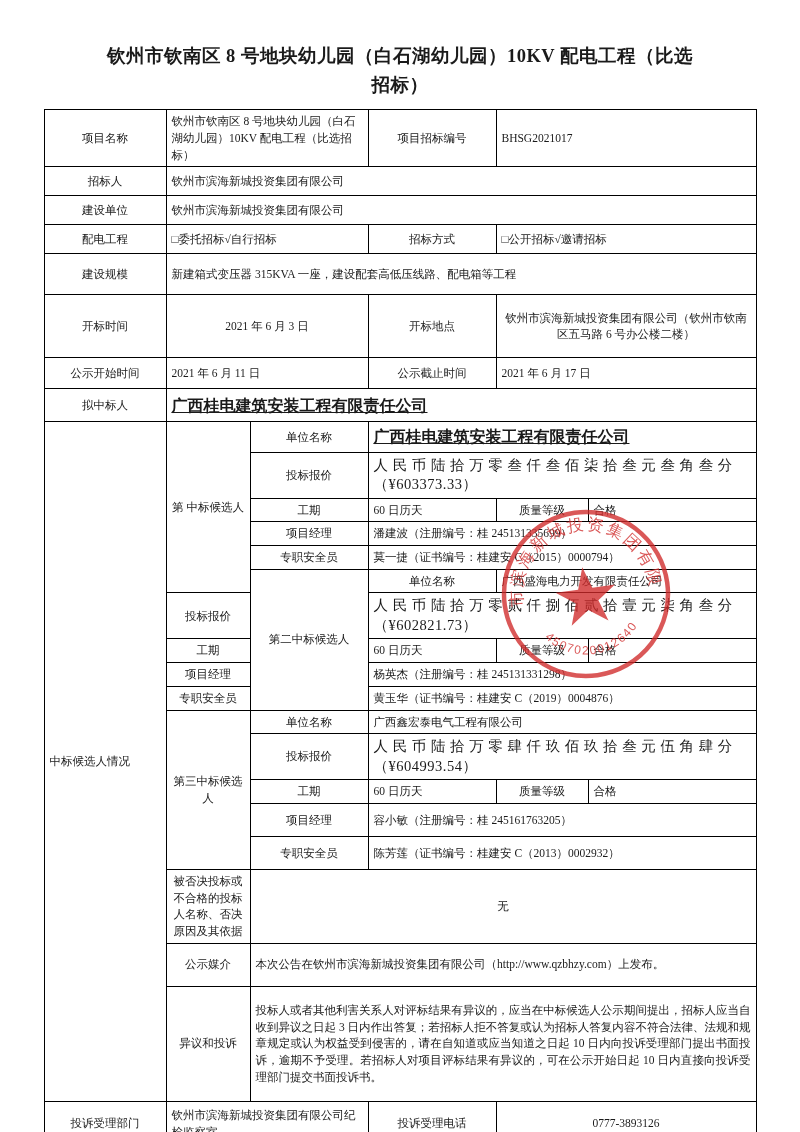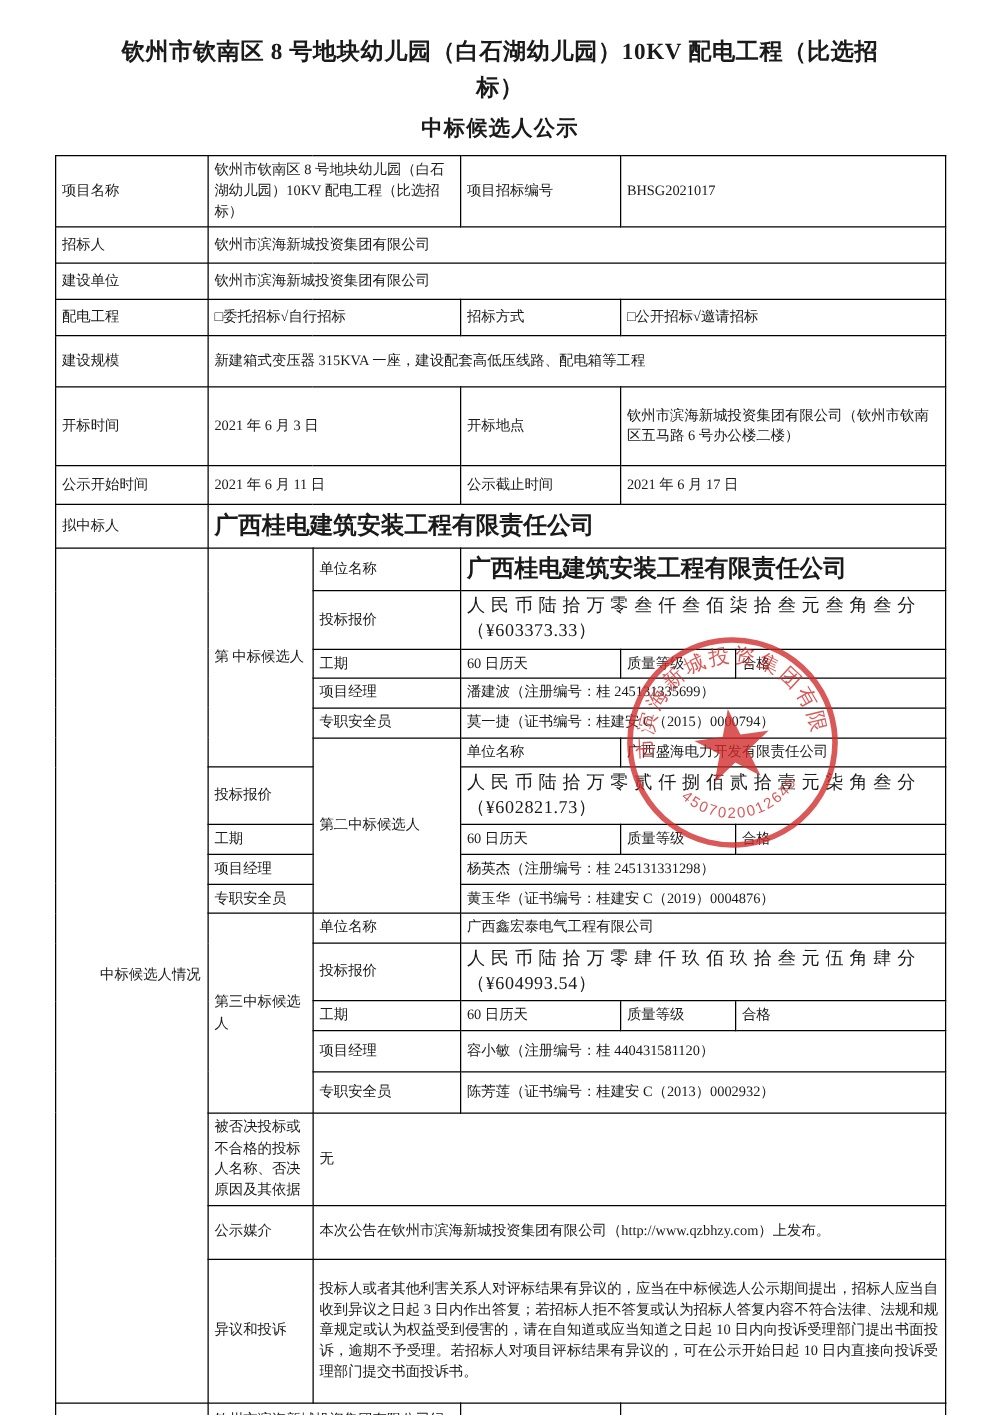--- a/index.html
+++ b/index.html
@@ -12,21 +12,21 @@
     height: 1132px;
     font-family: "Liberation Serif", "DejaVu Serif", serif;
     color: #1a1a1a;
     position: relative;
     overflow: hidden;
   }
   .page {
     position: relative;
     width: 800px;
     height: 1132px;
-    padding: 2px;
+    padding: 16px;
     box-sizing: border-box;
   }
   .title-block {
     padding: 26px 88px 0 88px;
     text-align: center;
   }
   .doc-title {
     font-family: "Liberation Serif", "DejaVu Serif", serif;
     font-size: 18.5px;
     font-weight: bold;
@@ -45,34 +45,35 @@
     width: 712px;
     margin: 10px auto 0 auto;
     font-size: 11.5px;
   }
   table.main td {
     border: 1px solid #000;
     padding: 3px 5px;
     vertical-align: middle;
     line-height: 1.45;
   }
-  .c { text-align: left; }
+  .c { text-align: center; }
   .l { text-align: left; }
   .big-name {
-    font-size: 19px;
+    font-size: 16px;
     font-weight: bold;
+    text-decoration: underline;
   }
   .price {
     font-size: 14.5px;
     font-weight: normal;
     letter-spacing: 0.5px;
     line-height: 1.35;
   }
   .vert-label {
-    text-align: right;
+    text-align: left;
     line-height: 1.5;
   }
   .para {
     text-align: justify;
     line-height: 1.65;
     padding: 5px 6px;
   }
   
   .seal {
     position: absolute;
@@ -85,21 +86,20 @@
   }
   .seal svg { display: block; }
 </style>
 </head>
 <body>
 
 <div class="page">
 
   <div class="title-block">
     <div class="doc-title">钦州市钦南区 8 号地块幼儿园（白石湖幼儿园）10KV 配电工程（比选招标）</div>
-    <div class="doc-subtitle">中标候选人公示</div>
   </div>
 
   <table class="main">
     <colgroup>
       <col style="width:122px">
       <col style="width:84px">
       <col style="width:118px">
       <col style="width:128px">
       <col style="width:92px">
       <col style="width:168px">
@@ -222,21 +222,21 @@
       </td>
     </tr>
     <tr>
       <td class="c">工期</td>
       <td class="l">60 日历天</td>
       <td class="c">质量等级</td>
       <td class="l">合格</td>
     </tr>
     <tr>
       <td class="c" style="height:26px">项目经理</td>
-      <td class="l" colspan="3">容小敏（注册编号：桂 440431581120）</td>
+      <td class="l" colspan="3">容小敏（注册编号：桂 245161763205）</td>
     </tr>
     <tr>
       <td class="c" style="height:26px">专职安全员</td>
       <td class="l" colspan="3">陈芳莲（证书编号：桂建安 C（2013）0002932）</td>
     </tr>
 
     <tr>
       <td class="c">被否决投标或不合格的投标人名称、否决原因及其依据</td>
       <td class="c" colspan="5" style="height:46px">无</td>
     </tr>

